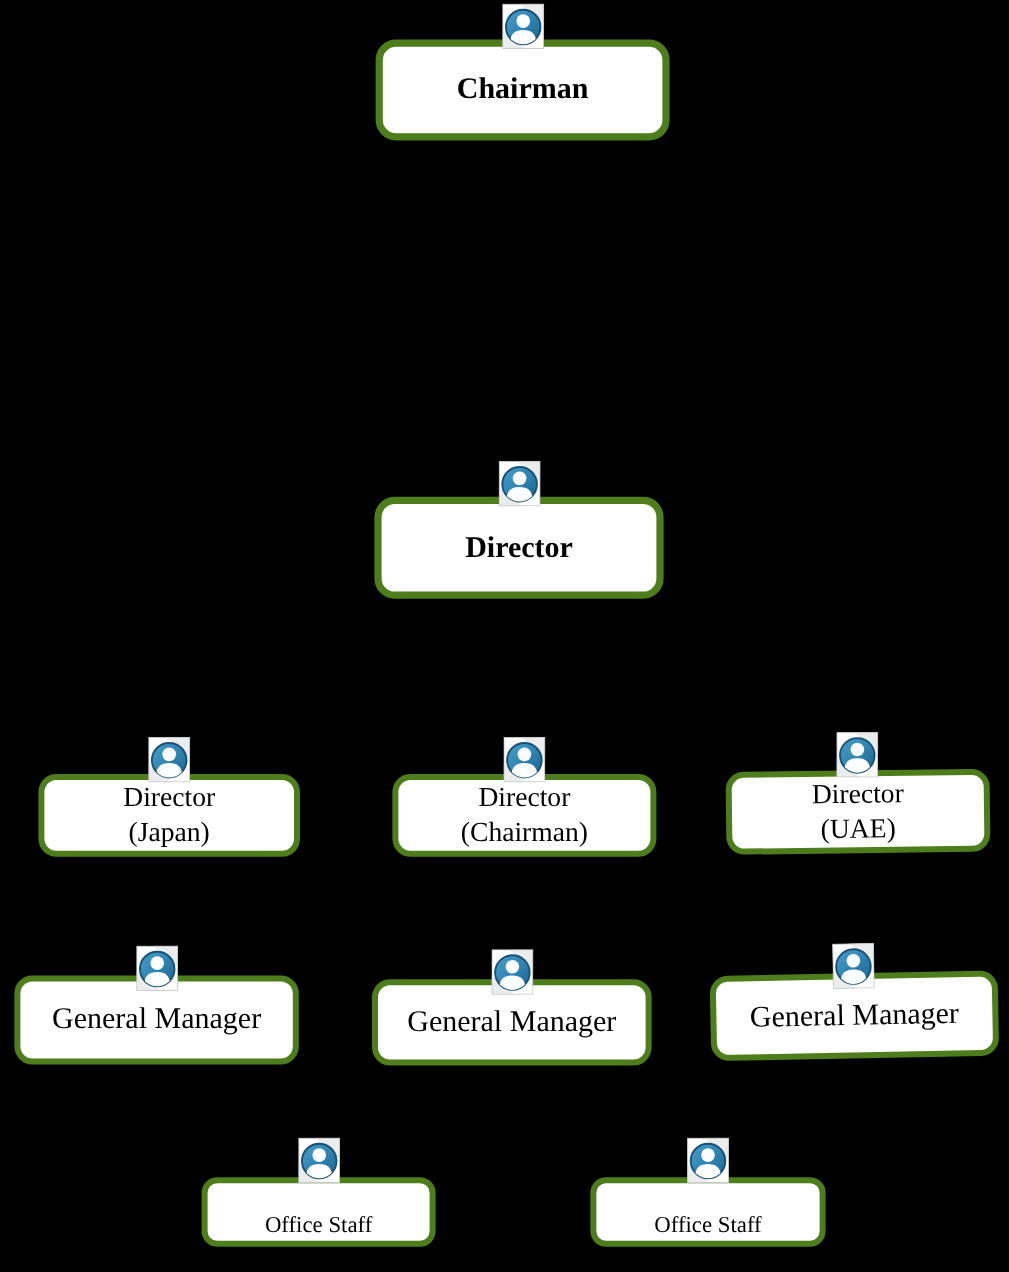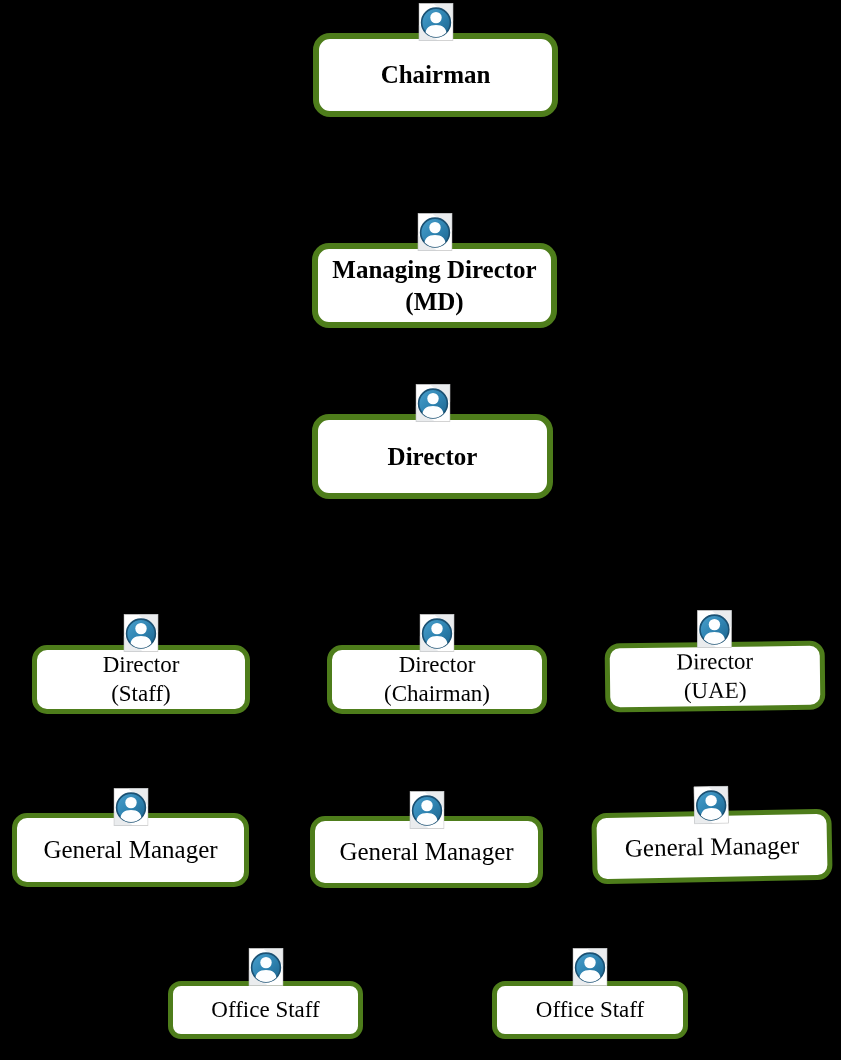--- a/index.html
+++ b/index.html
@@ -42,21 +42,21 @@
   .n6{left:605px;top:642px;width:220px;height:69px;transform:rotate(-0.7deg);}
   .n4 .badge,.n5 .badge{top:-36px;}
   .n6 .badge{top:-37px;transform:translateX(-50%) rotate(0.7deg);}
   
   .n7,.n8,.n9{font-size:25px;border-width:5px;border-radius:15px;}
   .n7{left:12px;top:813px;width:237px;height:74px;}
   .n8{left:310px;top:816px;width:233px;height:72px;}
   .n9{left:592px;top:811px;width:240px;height:71px;transform:rotate(-1.1deg);}
   .n7 .badge,.n8 .badge,.n9 .badge{top:-30px;}
   
-  .n10,.n11{font-size:23px;border-width:5px;border-radius:13px;}
+  .n10,.n11{font-size:19px;border-width:5px;border-radius:13px;justify-content:flex-end;}
   .n10{left:168px;top:981px;width:195px;height:58px;}
   .n11{left:492px;top:981px;width:196px;height:58px;}
   .n10 .badge,.n11 .badge{top:-38px;}
   .svg-defs{position:absolute;width:0;height:0;overflow:hidden;}
 </style>
 </head>
 <body>
 
 <svg class="svg-defs" aria-hidden="true">
   <defs>
@@ -85,46 +85,37 @@
 
   <div class="node n1">
     <svg class="badge">
         <use href="#badge-sym"></use>
       </svg>
     <div class="label">
       <span>Chairman</span>
     </div>
   </div>
 
-  <div class="node n2">
-    <svg class="badge">
-        <use href="#badge-sym"></use>
-      </svg>
-    <div class="label">
-      <span>Managing Director</span>
-      <span>(MD)</span>
-    </div>
-  </div>
 
   <div class="node n3">
     <svg class="badge">
         <use href="#badge-sym"></use>
       </svg>
     <div class="label">
       <span>Director</span>
     </div>
   </div>
 
   <div class="node n4">
     <svg class="badge">
         <use href="#badge-sym"></use>
       </svg>
     <div class="label">
       <span>Director</span>
-      <span>(Staff)</span>
+      <span>(Japan)</span>
     </div>
   </div>
 
   <div class="node n5">
     <svg class="badge">
         <use href="#badge-sym"></use>
       </svg>
     <div class="label">
       <span>Director</span>
       <span>(Chairman)</span>

